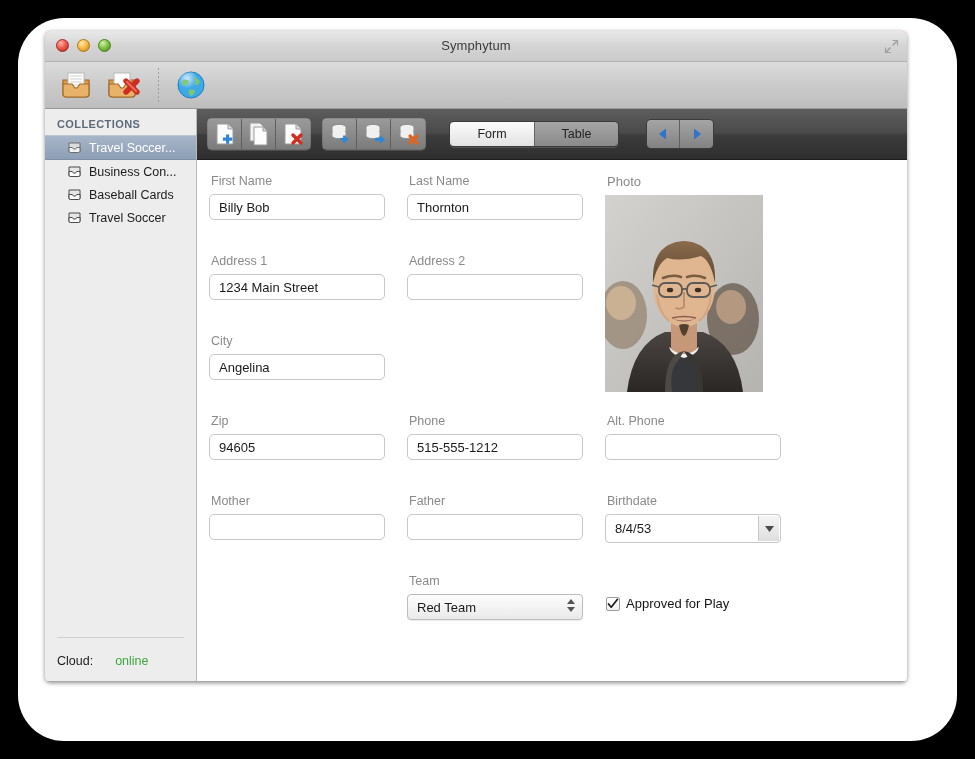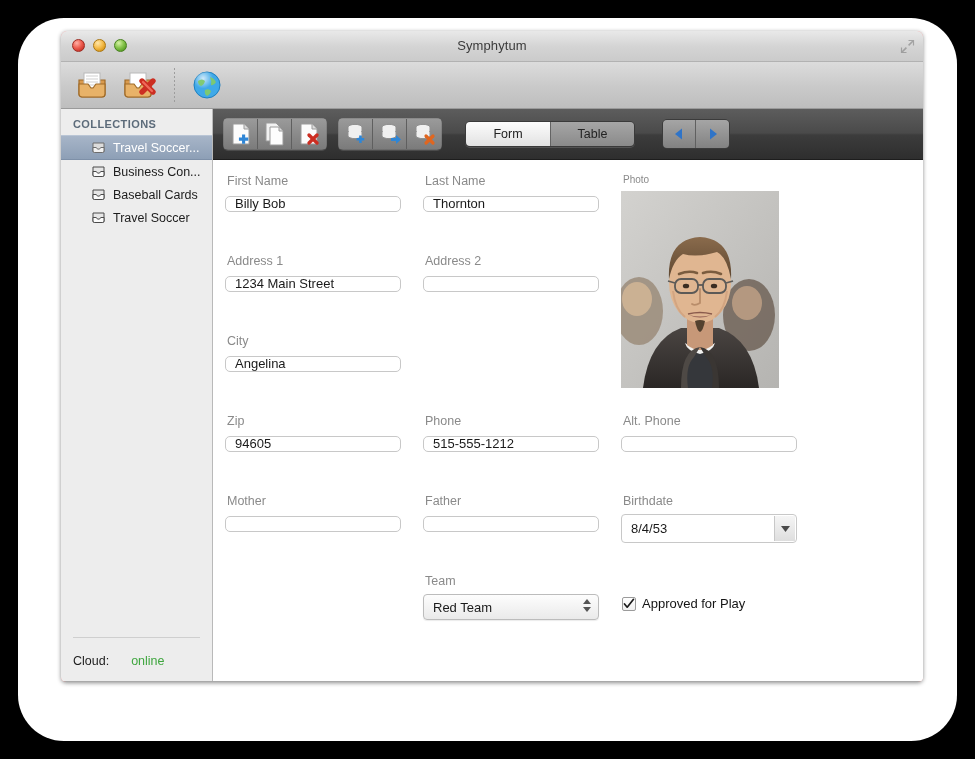--- a/index.html
+++ b/index.html
@@ -20,21 +20,21 @@
     position: absolute;
     left: 18px; top: 18px;
     width: 939px; height: 723px;
     background: #ffffff;
     border-radius: 46px;
   }
 
   
   .window {
     position: absolute;
-    left: 61px; top: 31px;
+    left: 45px; top: 31px;
     width: 862px; height: 651px;
     border-radius: 6px 6px 5px 5px;
     box-shadow: 0 1px 4px rgba(0,0,0,.45);
     overflow: hidden;
     background: #fca5a5;
   }
 
   
   .titlebar {
     position: relative;
@@ -83,21 +83,21 @@
     position: relative;
   }
   .collections-hdr {
     padding: 9px 0 5px 12px;
     font-size: 11px; font-weight: bold;
     color: #5c6b7a; letter-spacing: .4px;
   }
   .coll-list { flex: 1; }
   .coll-item {
     display: flex; align-items: center; gap: 7px;
-    height: 23px; padding-left: 30px;
+    height: 23px; padding-left: 22px;
     font-size: 12.5px; color: #1c1c1c;
     white-space: nowrap; overflow: hidden;
   }
   .coll-item.selected {
     background: linear-gradient(to bottom, #a7b5c8 0%, #8d9fb6 100%);
     color: #ffffff;
     border-top: 1px solid #b9c5d5;
     border-bottom: 1px solid #7e90a8;
     height: 25px;
   }
@@ -183,31 +183,31 @@
 
   
   .form {
     flex: 1;
     position: relative;
     padding: 14px 0 0 0;
     background: #ffffff;
   }
   .flabel { font-size: 12.5px; color: #8a8a8a; margin: 0 0 6px 2px; }
   .finput {
-    width: 176px; height: 16px;
+    width: 176px; height: 26px;
     border: 1px solid #c8c8c8;
     border-radius: 5px;
     background: #fff;
     font-size: 13px; color: #1a1a1a;
     padding: 0 9px;
     font-family: "Liberation Sans", sans-serif;
     outline: none;
   }
 
-  .photo-label { font-size: 10px; color: #8a8a8a; margin: 0 0 6px 2px; }
+  .photo-label { font-size: 13px; color: #8a8a8a; margin: 0 0 6px 2px; }
   .photo-frame {
     width: 158px; height: 197px;
     overflow: hidden;
     background: #bfbfbf;
     position: relative;
   }
 
   
   .combo {
     width: 176px; height: 29px;

